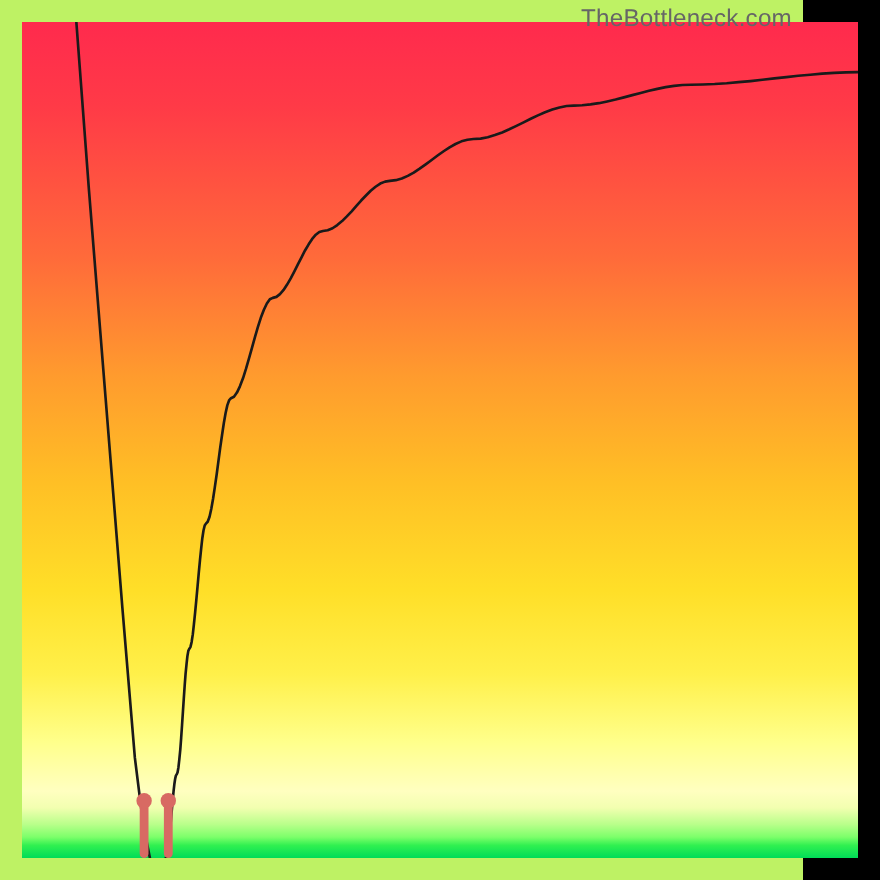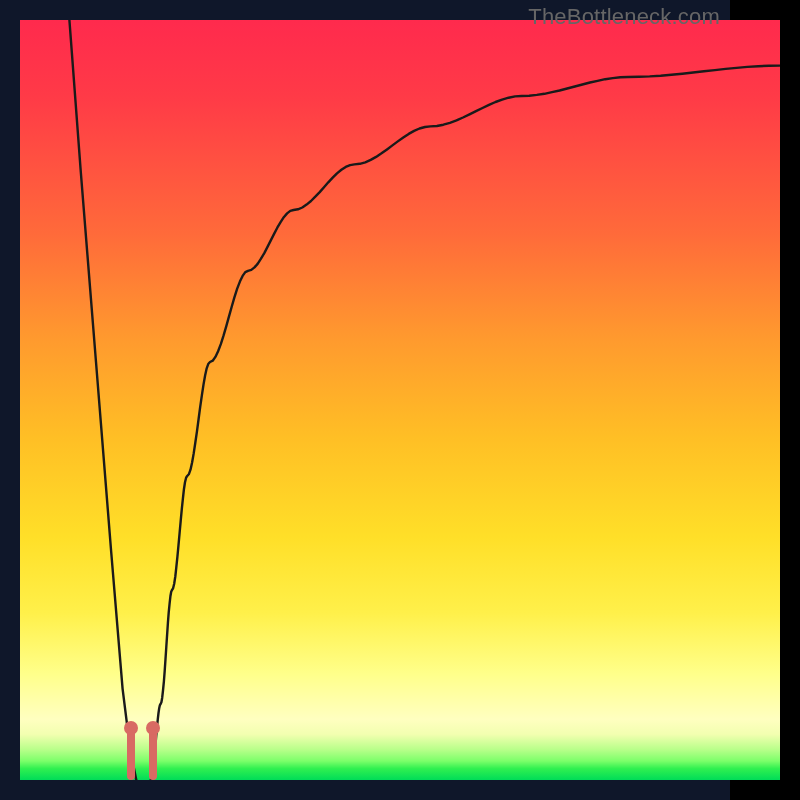--- a/index.html
+++ b/index.html
@@ -8,21 +8,21 @@
     width: 800px;
     height: 800px;
     overflow: hidden;
     background: #000;
     font-family: Arial, Helvetica, sans-serif;
   }
   .outer {
     position: relative;
     width: 730px;
     height: 800px;
-    background: #0f172a;
+    background: #bef264;
   }
   .watermark {
     position: absolute;
     top: 4px;
     right: 10px;
     color: #666;
     font-size: 22px;
     font-weight: 500;
     letter-spacing: 0.2px;
     z-index: 10;

